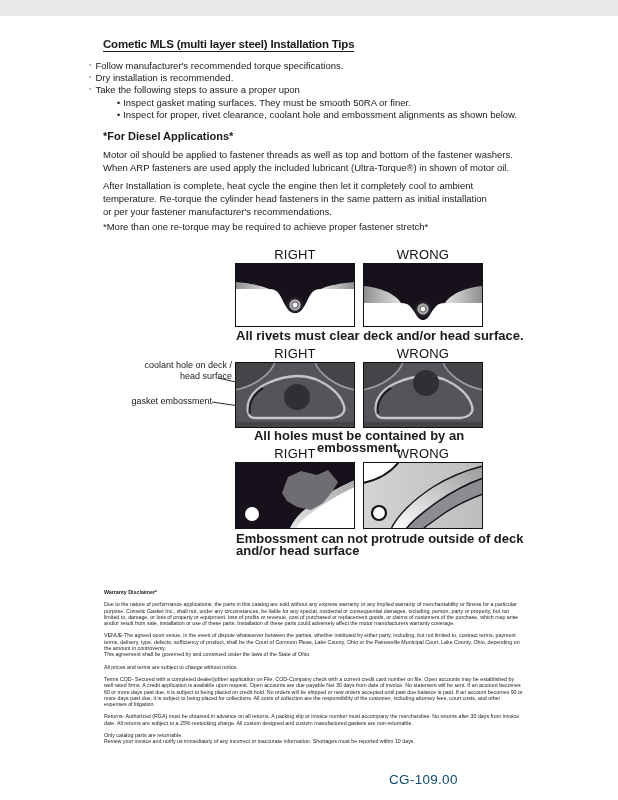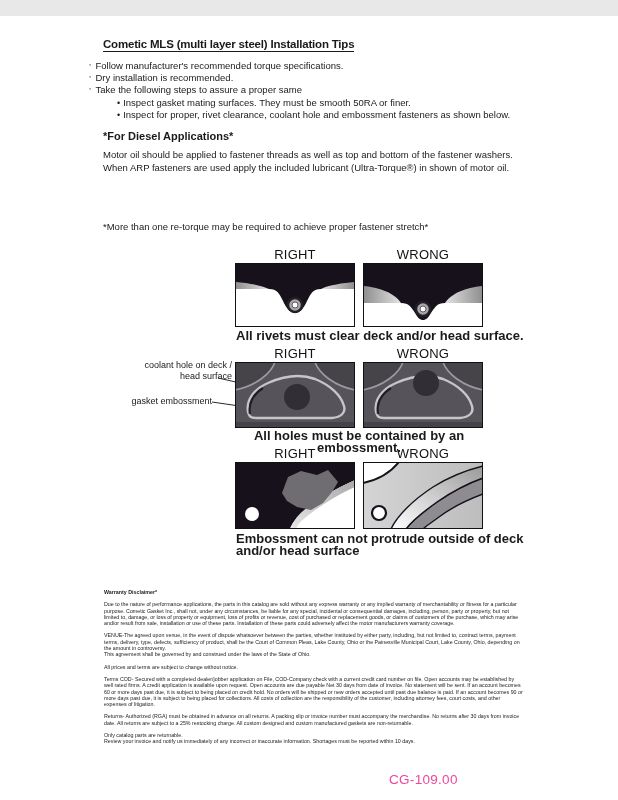--- a/index.html
+++ b/index.html
@@ -19,56 +19,59 @@
   .tip.sub{margin-left:28px;}
   .tip .m2{font-size:9px;margin-right:3px;}
   .h2{left:103px;top:114px;font-size:11px;font-weight:700;}
   .para{left:103px;font-size:9.5px;line-height:12.8px;white-space:pre-line;width:460px;}
   .dlabel{width:120px;text-align:center;font-size:13px;letter-spacing:0.2px;color:#111;}
   .caption{font-size:13px;font-weight:700;white-space:pre-line;line-height:11.5px;}
   .callout{font-size:9px;line-height:10.5px;text-align:right;color:#1a1a1a;}
   .fineprint{left:104px;top:573px;width:420px;font-size:5.3px;line-height:6.3px;color:#222;}
   .fineprint p{margin:0 0 6px 0;white-space:pre-line;}
   .fineprint .fp-head{font-weight:700;margin-bottom:6px;}
-  .pagenum{left:389px;top:756px;font-size:13.5px;letter-spacing:0.3px;color:#ec4899;}
+  .pagenum{left:389px;top:756px;font-size:13.5px;letter-spacing:0.3px;color:#0c4a6e;}
   svg{display:block;}
 </style>
 </head>
 <body>
 
 <div class="page">
 
   <div class="abs title">Cometic MLS (multi layer steel) Installation Tips</div>
 
   <div class="abs tips">
     <div class="tip">
         <span class="m1">◦</span>
         <span>Follow manufacturer's recommended torque specifications.</span>
       </div>
     <div class="tip">
         <span class="m1">◦</span>
         <span>Dry installation is recommended.</span>
       </div>
     <div class="tip">
         <span class="m1">◦</span>
-        <span>Take the following steps to assure a proper same</span>
+        <span>Take the following steps to assure a proper upon</span>
       </div>
     <div class="tip sub">
         <span class="m2">•</span>
         <span>Inspect gasket mating surfaces.  They must be smooth 50RA or finer.</span>
       </div>
     <div class="tip sub">
         <span class="m2">•</span>
-        <span>Inspect for proper, rivet clearance, coolant hole and embossment fasteners as shown below.</span>
+        <span>Inspect for proper, rivet clearance, coolant hole and embossment alignments as shown below.</span>
       </div>
   </div>
 
   <div class="abs h2">*For Diesel Applications*</div>
   <div class="abs para" style="top:133px">Motor oil should be applied to fastener threads as well as top and bottom of the fastener washers.
 When ARP fasteners are used apply the included lubricant (Ultra-Torque®) in shown of motor oil.</div>
+  <div class="abs para" style="top:164px">After Installation is complete, heat cycle the engine then let it completely cool to ambient
+temperature. Re-torque the cylinder head fasteners in the same pattern as initial installation
+or per your fastener manufacturer's recommendations.</div>
   <div class="abs para" style="top:205px">*More than one re-torque may be required to achieve proper fastener stretch*</div>
 
   <div class="abs dlabel" style="left:235px;top:231px">RIGHT</div>
   <div class="abs dlabel" style="left:363px;top:231px">WRONG</div>
 
   <svg class="abs" style="left:235px;top:247px" width="120" height="64" viewBox="0 0 120 64">
     <defs>
       <linearGradient id="g1a" x1="0" y1="0" x2="1" y2="0">
           <stop offset="0" stop-color="#8f8f8f"></stop>
           <stop offset="1" stop-color="#e3e3e3"></stop>

